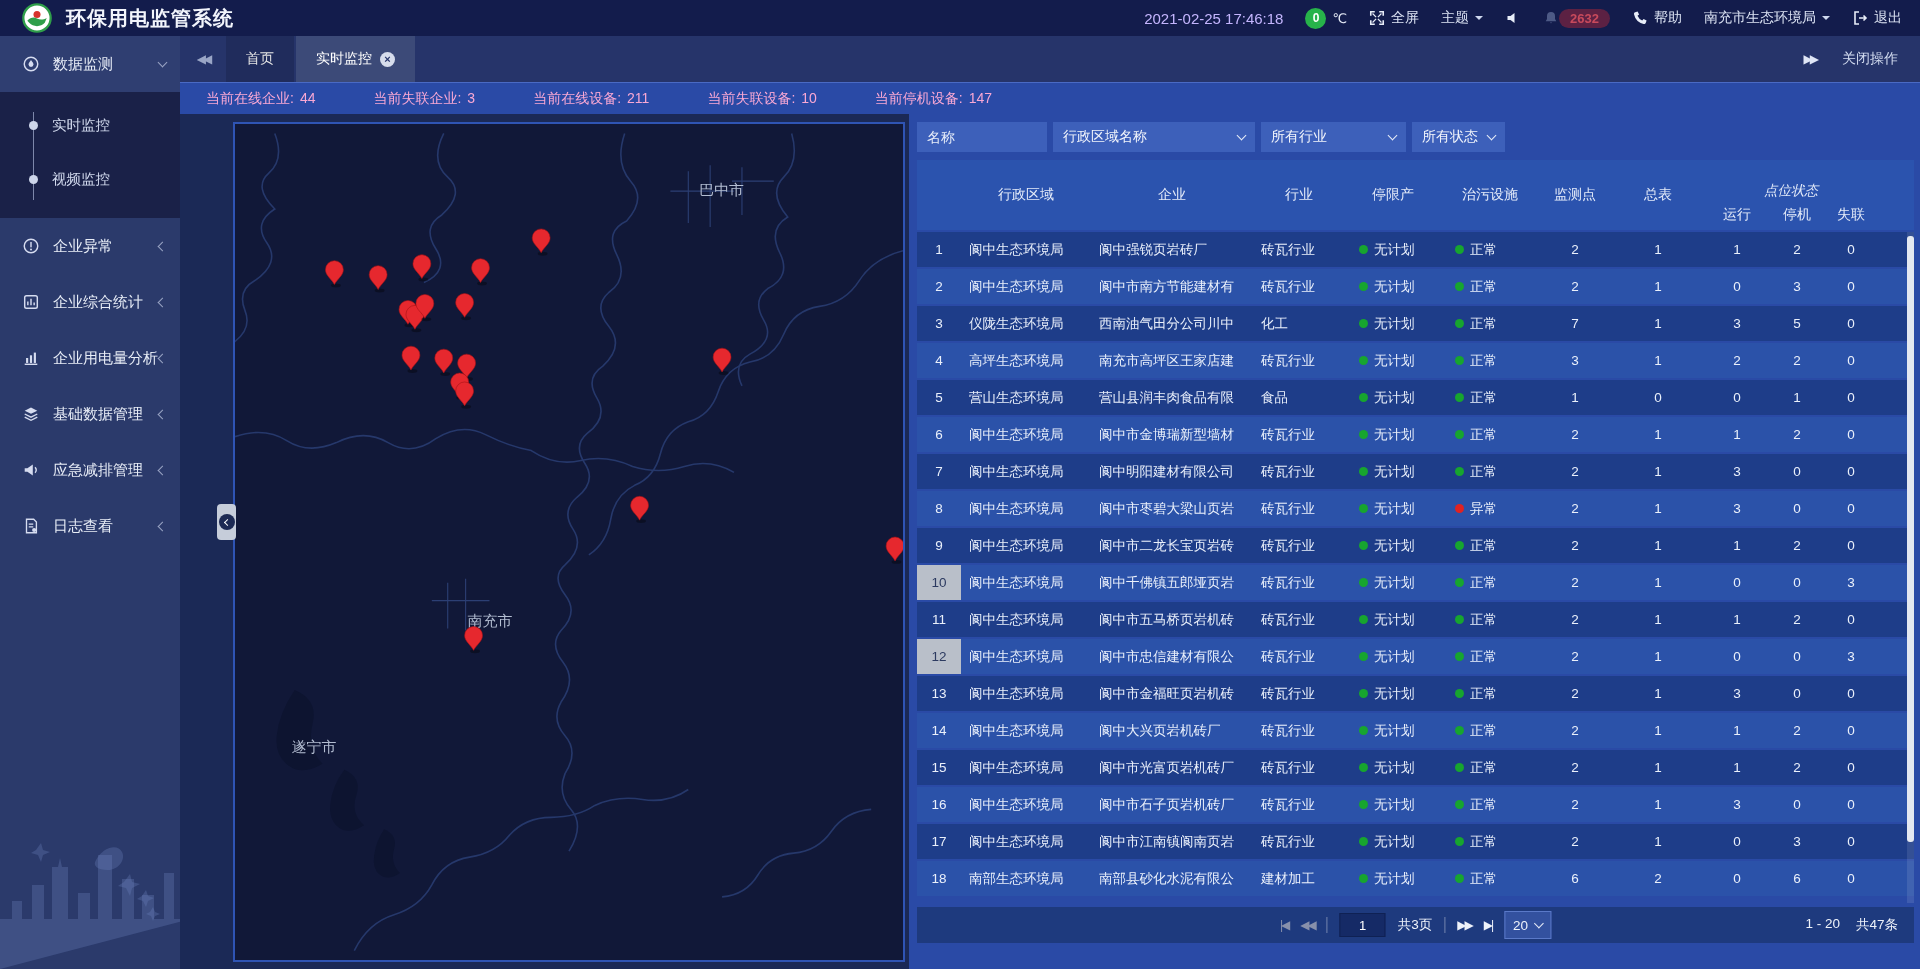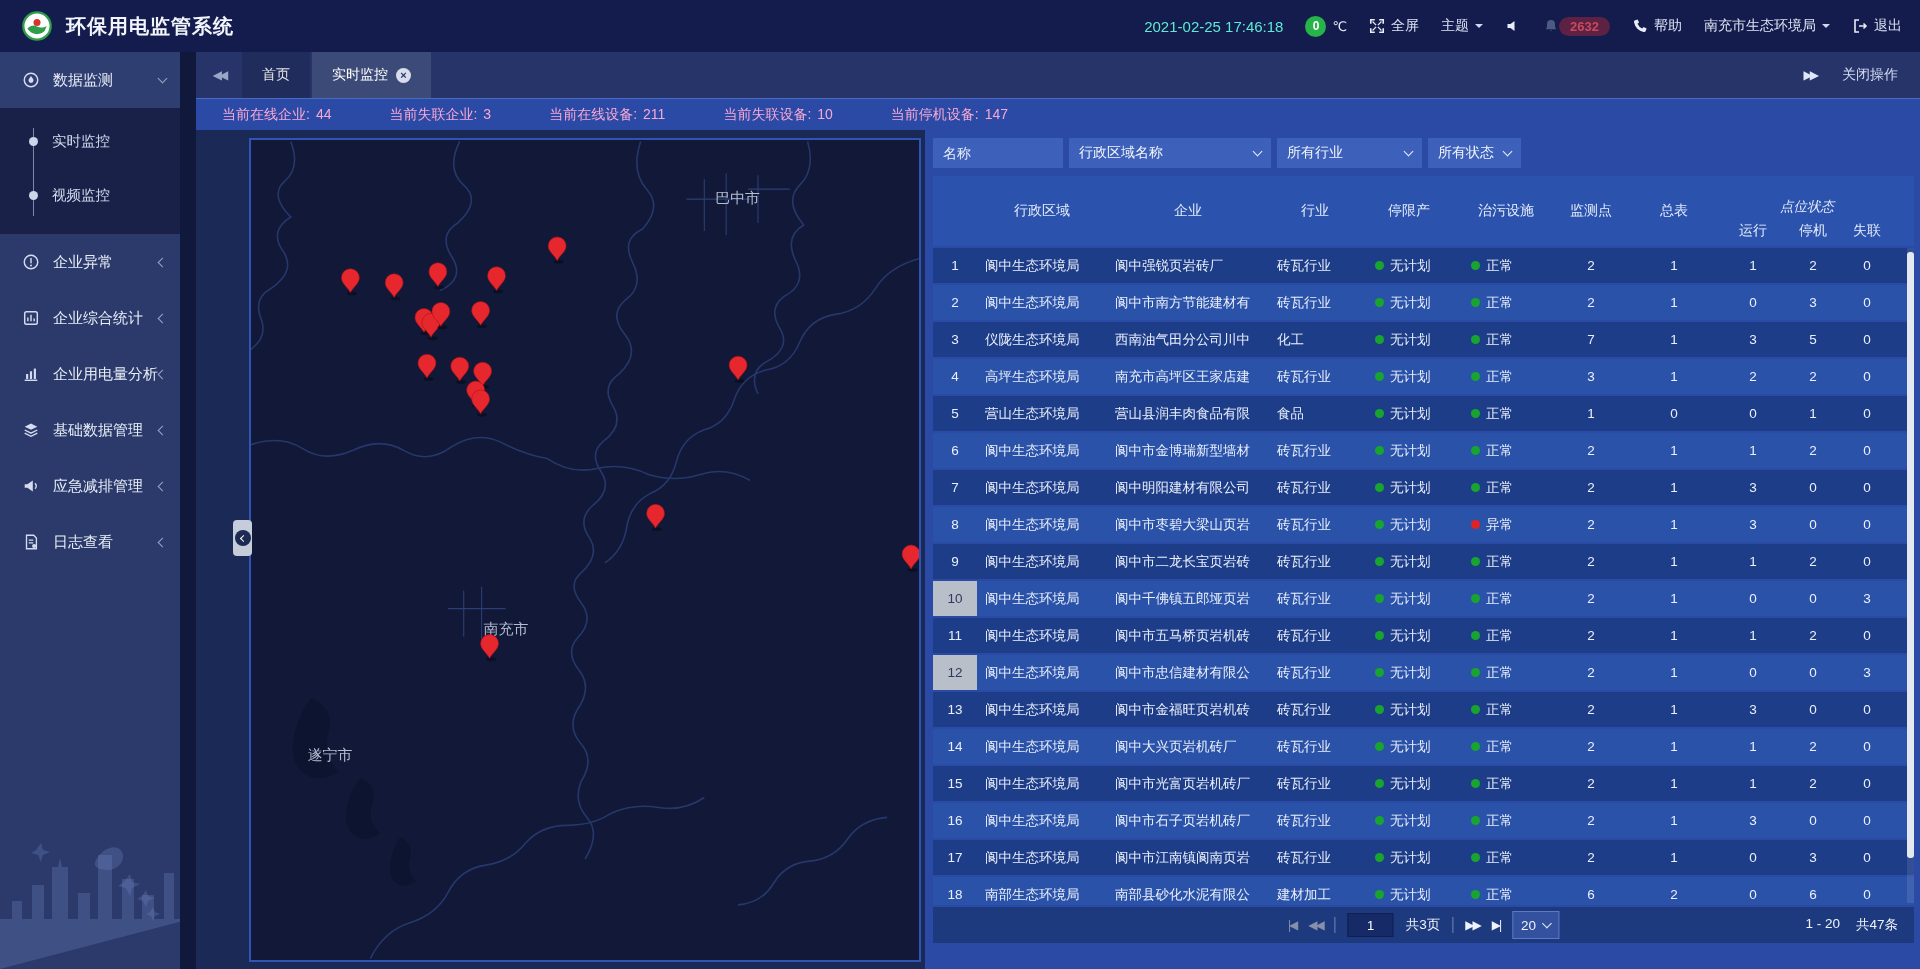--- a/index.html
+++ b/index.html
@@ -1,37 +1,37 @@
 <!DOCTYPE html>
 <html><head>
 <meta charset="utf-8">
 <style>
   * { margin:0; padding:0; box-sizing:border-box; }
   html,body { width:1920px; height:969px; overflow:hidden; background:#10183c;
     font-family:"Liberation Sans","DejaVu Sans",sans-serif; }
   .app { width:1920px; height:969px; display:flex; flex-direction:column; }
 
   
-  .hdr { height:52px; background:#131c4c; display:flex; align-items:center; padding:0 18px 0 22px; flex:none; }
+  .hdr { height:36px; background:#131c4c; display:flex; align-items:center; padding:0 18px 0 22px; flex:none; }
   .brand { display:flex; align-items:center; gap:14px; }
   .brand svg { width:30px; height:30px; }
   .app-title { color:#f2f5fc; font-size:20px; font-weight:bold; letter-spacing:1px; }
   .hdr-right { margin-left:auto; display:flex; align-items:center; gap:22px; color:#dde4f4; font-size:14px; }
   .hdr-item { display:flex; align-items:center; gap:6px; cursor:pointer; white-space:nowrap; }
-  .hdr-time { color:#5eead4; font-size:15px; cursor:default; }
+  .hdr-time { color:#c4b5fd; font-size:15px; cursor:default; }
   .temp-circle { width:21px; height:21px; border-radius:50%; background:#27b34a; color:#fff;
     font-size:12px; font-weight:bold; display:flex; align-items:center; justify-content:center; }
   .temp-unit { color:#e8edf8; font-size:13px; margin-left:2px; }
   .caret { width:0; height:0; border:4px solid transparent; border-top-color:#cfd8ee; margin-top:4px; }
   .badge { background:#5c2143; color:#c84a5c; font-size:13px; font-weight:bold;
     border-radius:10px; padding:2px 11px; margin-left:-2px; }
   .hico { width:16px; height:16px; display:inline-block; }
 
   
-  .body-row { flex:1; display:flex; min-height:0;gap:16px; }
+  .body-row { flex:1; display:flex; min-height:0; }
 
   
   .sidebar { width:180px; flex:none; background:#2b3a6b; position:relative; overflow:hidden; color:#e8edf7; }
   .side-item { height:56px; display:flex; align-items:center; padding:0 14px 0 22px; cursor:pointer; }
   .side-item.active { background:#2f3e71; }
   .side-ico { width:18px; height:18px; margin-right:13px; color:#d6dcf0; flex:none; }
   .side-ico svg { width:18px; height:18px; display:block; }
   .side-label { flex:1; font-size:15px; white-space:nowrap; }
   .chev { width:7px; height:7px; border-right:1.5px solid #9aa4c4; border-bottom:1.5px solid #9aa4c4; flex:none; }
   .chev.down { transform:rotate(45deg); margin-top:-3px; }

